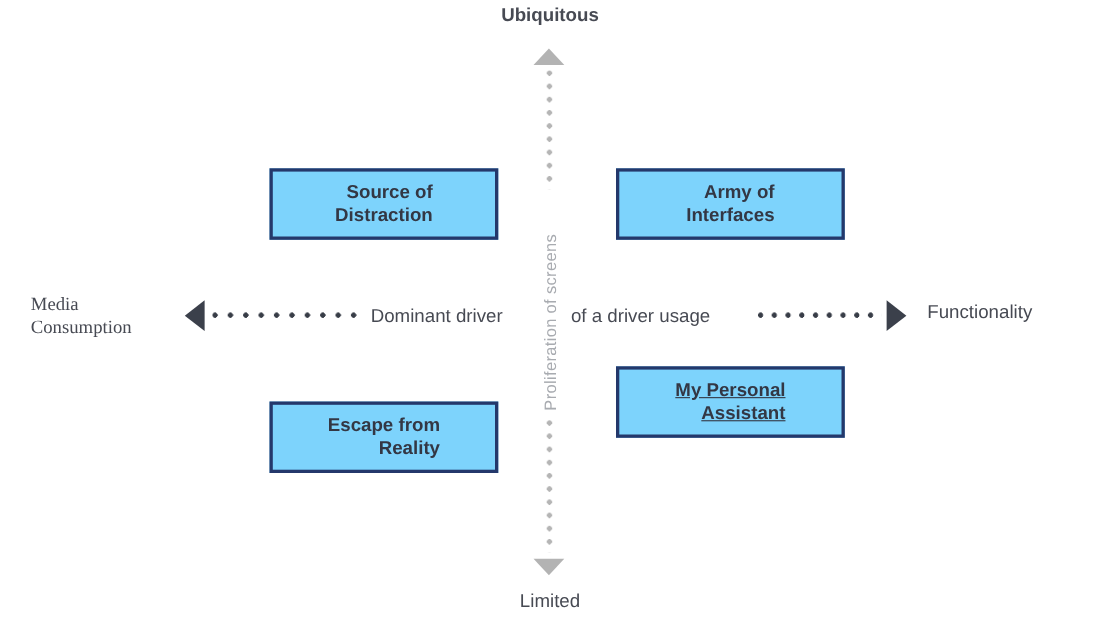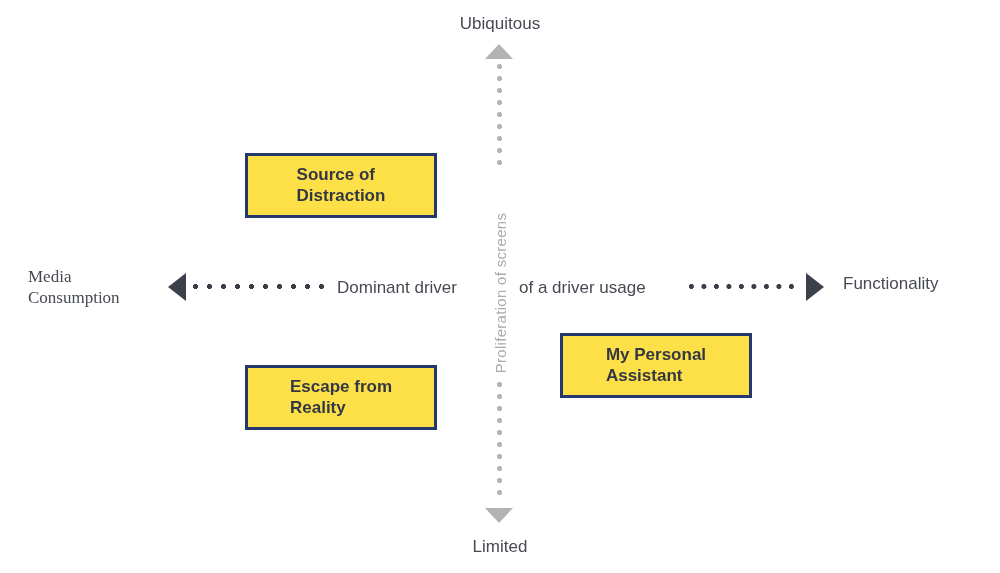--- a/index.html
+++ b/index.html
@@ -2,33 +2,33 @@
 <html><head>
 <meta charset="utf-8">
 <style>
   html,body{margin:0;padding:0;background:#ffffff;}
   .canvas{
     position:relative;width:1000px;height:573px;background:#ffffff;
     font-family:"Liberation Sans",sans-serif;overflow:hidden;
   }
   
   .qbox{
-    position:absolute;width:192px;height:65px;box-sizing:border-box;
-    border:3px solid #24386b;background:#fde047;
+    position:absolute;width:208px;height:65px;box-sizing:border-box;
+    border:3px solid #24386b;background:#7dd3fc;
     display:flex;align-items:center;justify-content:center;
-    text-align:left;font-weight:bold;font-size:17px;line-height:1.22;
+    text-align:right;font-weight:bold;font-size:17px;line-height:1.22;
     color:#333744;white-space:pre-line;
   }
   .qbox.tl{left:245px;top:153px;}
   .qbox.tr{left:560px;top:153px;}
   .qbox.bl{left:245px;top:333px;margin-top:32px;}
-  .qbox.br{left:560px;top:333px;}
+  .qbox.br{left:560px;top:333px;text-decoration:underline;}
   
   .axis-label{position:absolute;font-size:17px;color:#474a53;line-height:1.25;}
-  .y-top{left:500px;top:13px;transform:translateX(-50%);}
+  .y-top{left:500px;top:3px;transform:translateX(-50%);font-weight:bold;}
   .y-bottom{left:500px;top:536px;transform:translateX(-50%);}
   .x-left{left:28px;top:266px;width:134px;text-align:left;white-space:pre-line;font-family:Liberation Serif, serif;}
   .x-right{left:843px;top:273px;}
   .x-center-left{left:337px;top:277px;text-align:center;}
   .x-center-right{left:519px;top:277px;}
   
   .y-title{
     position:absolute;left:399px;top:284px;width:202px;height:18px;
     display:flex;align-items:center;justify-content:center;
     transform:rotate(-90deg);transform-origin:center;
@@ -76,20 +76,24 @@
   <div class="axis-label x-center-left">Dominant driver</div>
   <div class="axis-label x-center-right">of a driver usage</div>
   <div class="hdots right"></div>
   <div class="tri right"></div>
   <div class="axis-label x-right">Functionality</div>
 
   <div class="qbox tl">
     <span>Source of
 Distraction</span>
   </div>
+  <div class="qbox tr">
+    <span>Army of
+Interfaces</span>
+  </div>
   <div class="qbox bl">
     <span>Escape from
 Reality</span>
   </div>
   <div class="qbox br">
     <span>My Personal
 Assistant</span>
   </div>
 
 </div>

